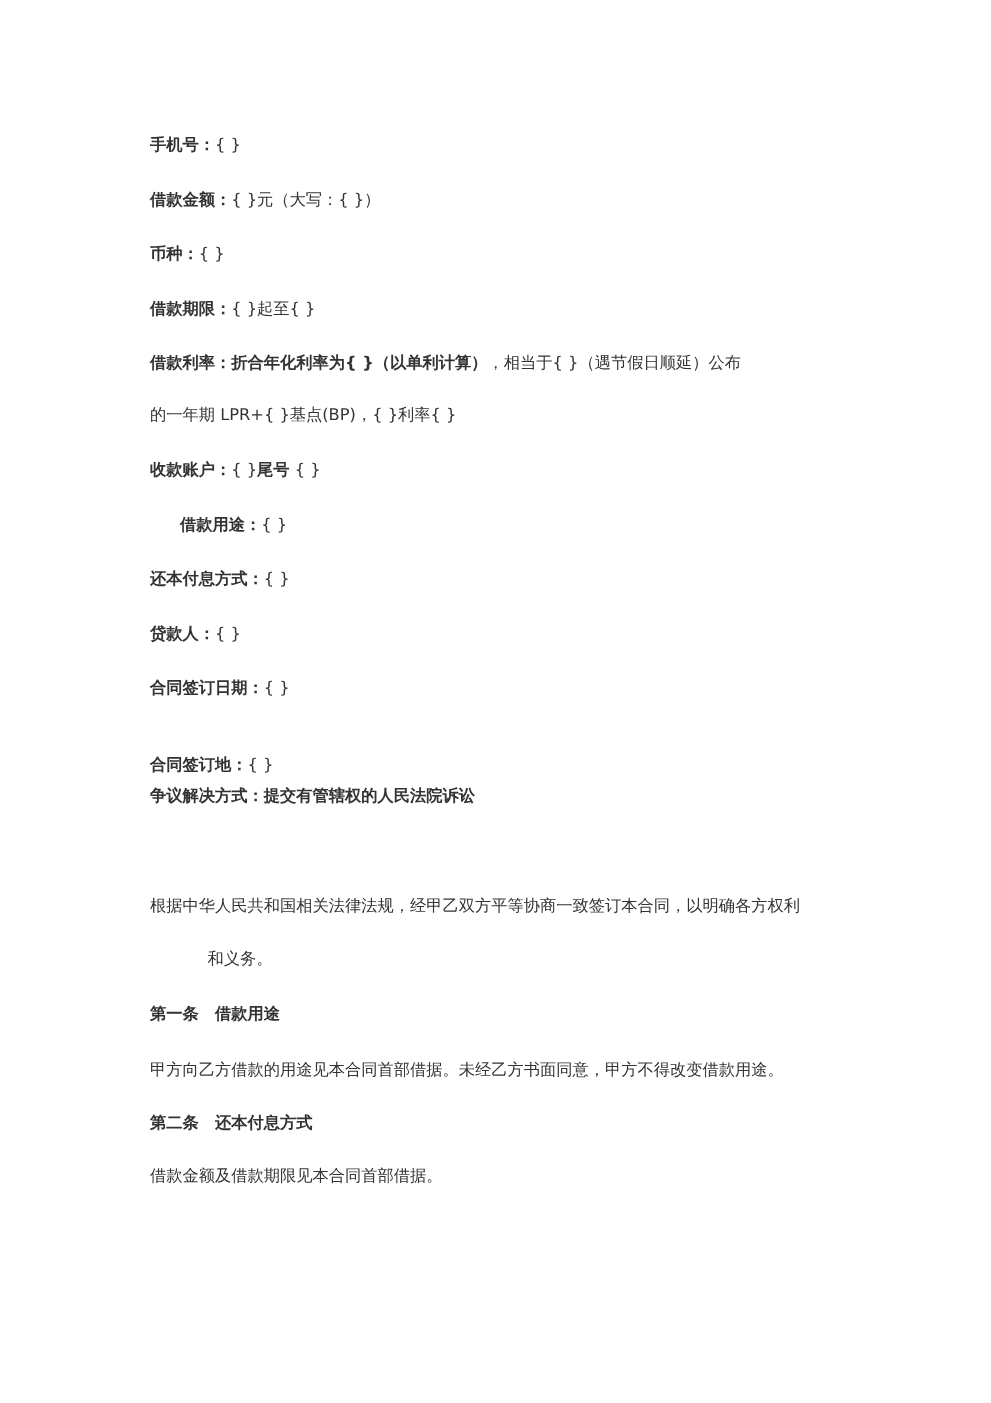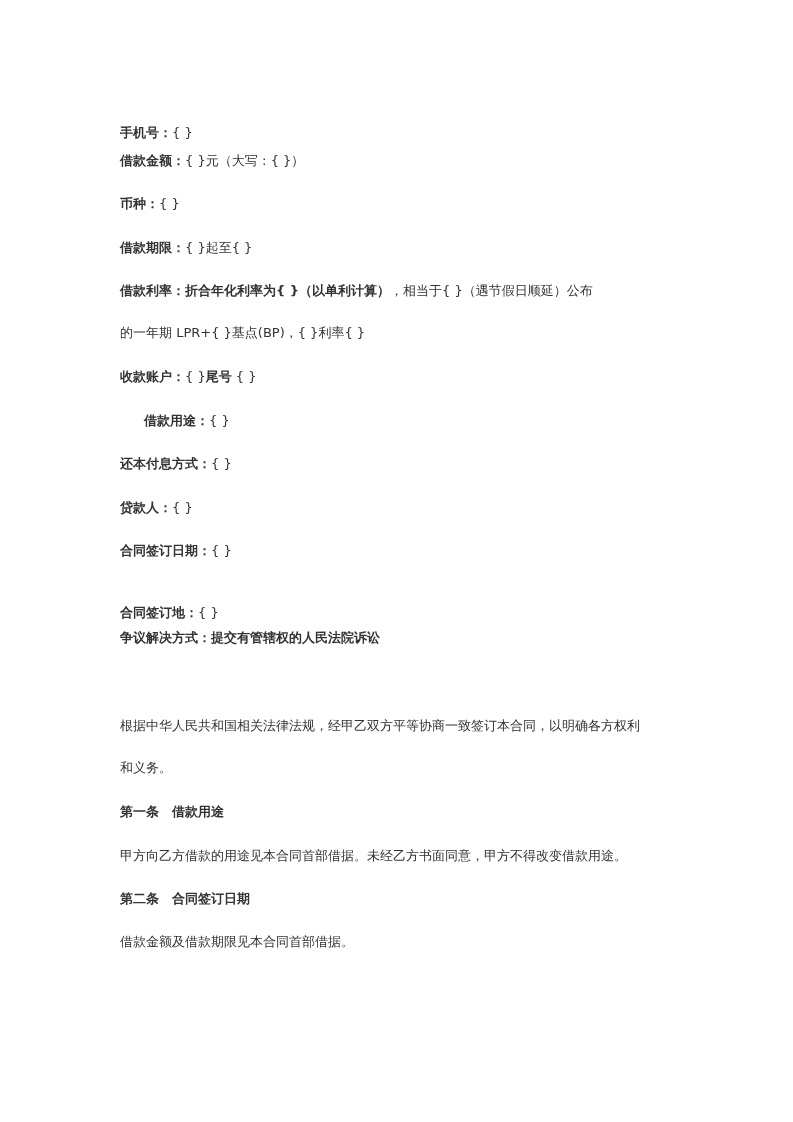--- a/index.html
+++ b/index.html
@@ -23,21 +23,21 @@
       line-height: 18px;
       height: 18px;
     }
     .b { font-weight: bold; }
   </style>
 </head>
 <body>
 
 <div>
 
-  <div class="line" style="top:124px;">
+  <div class="line" style="top:108px;">
     <span class="b">手机号：</span><span>{           }</span>
   </div>
 
   <div class="line" style="top:152px;">
     <span class="b">借款金额：</span><span>{           }元（大写：{           }）</span>
   </div>
 
   <div class="line" style="top:195px;">
     <span class="b">币种：</span><span>{           }</span>
   </div>
@@ -79,33 +79,33 @@
   </div>
 
   <div class="line" style="top:629px;">
     <span class="b">争议解决方式：提交有管辖权的人民法院诉讼</span>
   </div>
 
   <div class="line" style="top:717px;">
     <span>根据中华人民共和国相关法律法规，经甲乙双方平等协商一致签订本合同，以明确各方权利</span>
   </div>
 
-  <div class="line" style="top:759px;">
+  <div class="line" style="top:759px;margin-left:46px;">
     <span>和义务。</span>
   </div>
 
   <div class="line b" style="top:803px;">
     <span>第一条　借款用途</span>
   </div>
 
   <div class="line" style="top:847px;font-family:Liberation Serif, serif;">
     <span>甲方向乙方借款的用途见本合同首部借据。未经乙方书面同意，甲方不得改变借款用途。</span>
   </div>
 
   <div class="line b" style="top:890px;">
-    <span>第二条　合同签订日期</span>
+    <span>第二条　还本付息方式</span>
   </div>
 
   <div class="line" style="top:933px;">
     <span>借款金额及借款期限见本合同首部借据。</span>
   </div>
 
 </div>
 
 </body></html>

